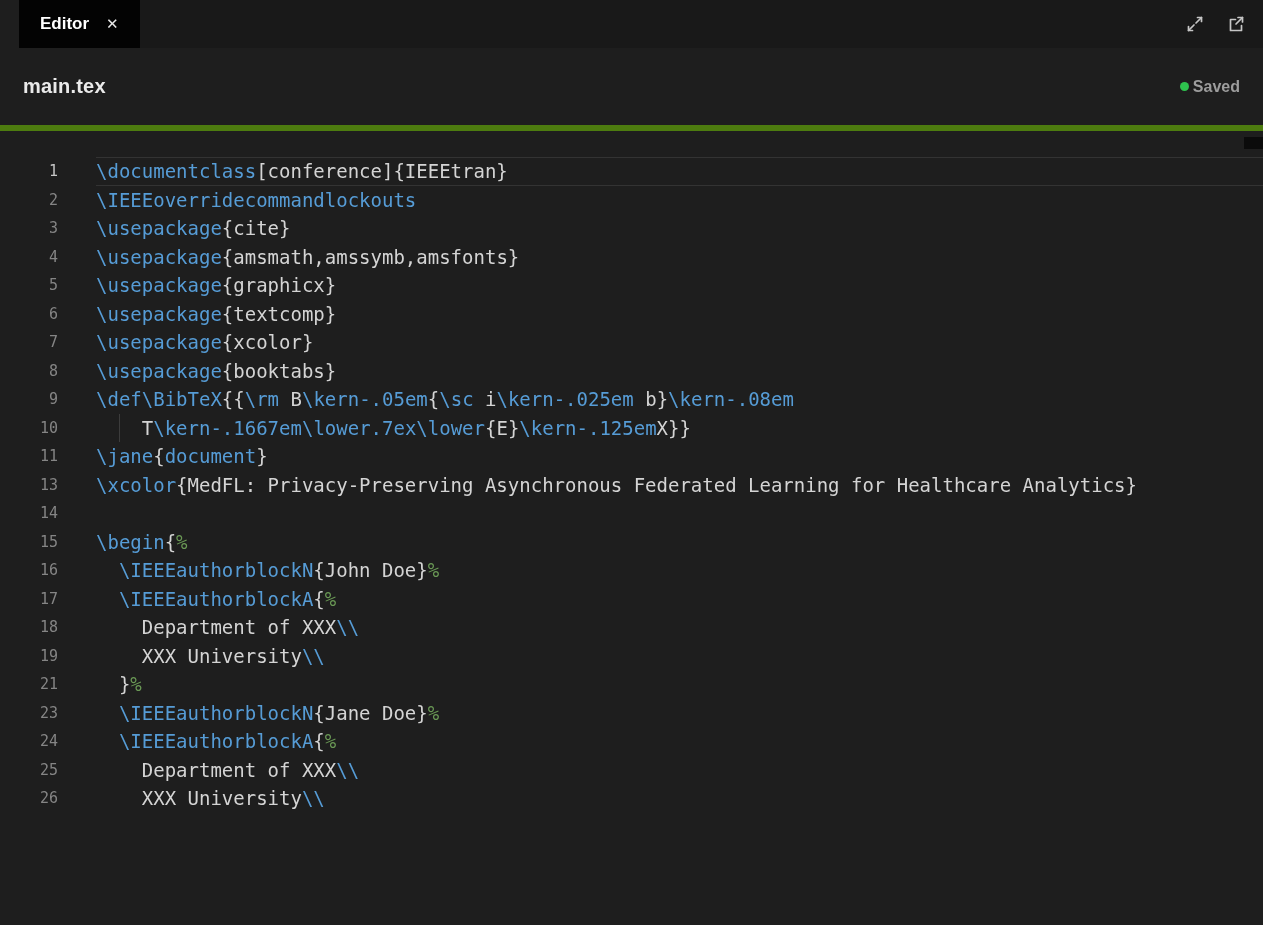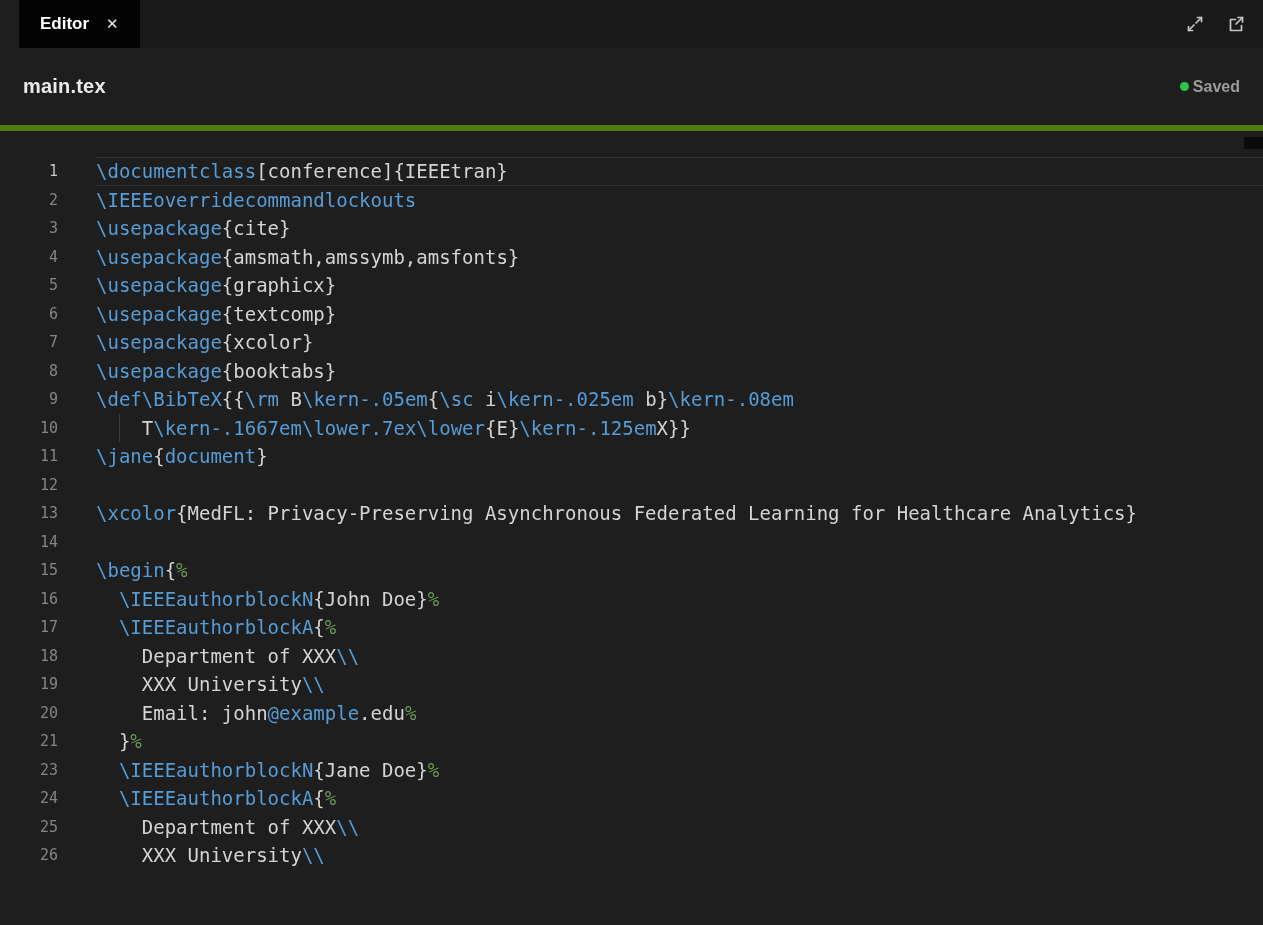--- a/index.html
+++ b/index.html
@@ -141,24 +141,20 @@
       </div>
       <div class="code-line">
         <span class="ln">10</span>
         <span class="lc"><span class="t">  </span><span class="guide"></span><span class="t">  </span><span class="t">T</span><span class="c">\kern-.1667em</span><span class="c">\lower</span><span class="c">.7ex</span><span class="c">\lower</span><span class="t">{E}</span><span class="c">\kern-.125em</span><span class="t">X}}</span></span>
       </div>
       <div class="code-line">
         <span class="ln">11</span>
         <span class="lc"><span class="c">\jane</span><span class="t">{</span><span class="c">document</span><span class="t">}</span></span>
       </div>
       <div class="code-line">
-        <span class="ln">12</span>
-        <span class="lc"></span>
-      </div>
-      <div class="code-line">
         <span class="ln">13</span>
         <span class="lc"><span class="c">\xcolor</span><span class="t">{MedFL: Privacy-Preserving Asynchronous Federated Learning for Healthcare Analytics}</span></span>
       </div>
       <div class="code-line">
         <span class="ln">14</span>
         <span class="lc"></span>
       </div>
       <div class="code-line">
         <span class="ln">15</span>
         <span class="lc"><span class="c">\begin</span><span class="t">{</span><span class="g">%</span></span>
@@ -171,24 +167,20 @@
         <span class="ln">17</span>
         <span class="lc"><span class="t">  </span><span class="c">\IEEEauthorblockA</span><span class="t">{</span><span class="g">%</span></span>
       </div>
       <div class="code-line">
         <span class="ln">18</span>
         <span class="lc"><span class="t">    Department of XXX</span><span class="c">\\</span></span>
       </div>
       <div class="code-line">
         <span class="ln">19</span>
         <span class="lc"><span class="t">    XXX University</span><span class="c">\\</span></span>
-      </div>
-      <div class="code-line">
-        <span class="ln">20</span>
-        <span class="lc"><span class="t">    Email: john</span><span class="c">@example</span><span class="t">.edu</span><span class="g">%</span></span>
       </div>
       <div class="code-line">
         <span class="ln">21</span>
         <span class="lc"><span class="t">  }</span><span class="g">%</span></span>
       </div>
       <div class="code-line">
         <span class="ln">23</span>
         <span class="lc"><span class="t">  </span><span class="c">\IEEEauthorblockN</span><span class="t">{Jane Doe}</span><span class="g">%</span></span>
       </div>
       <div class="code-line">

